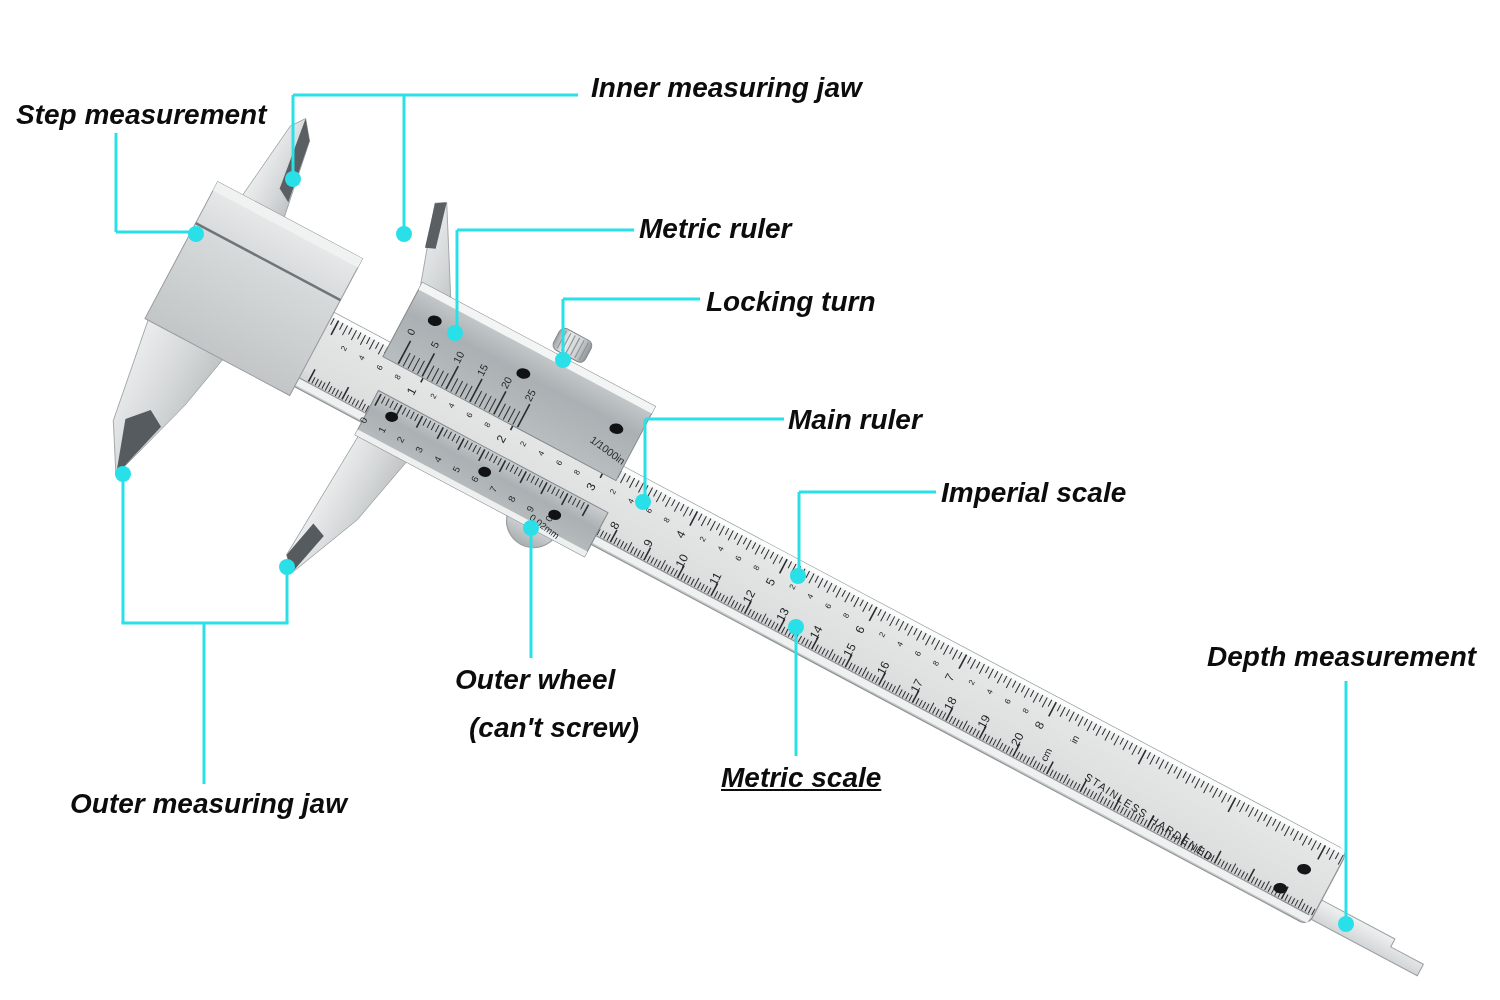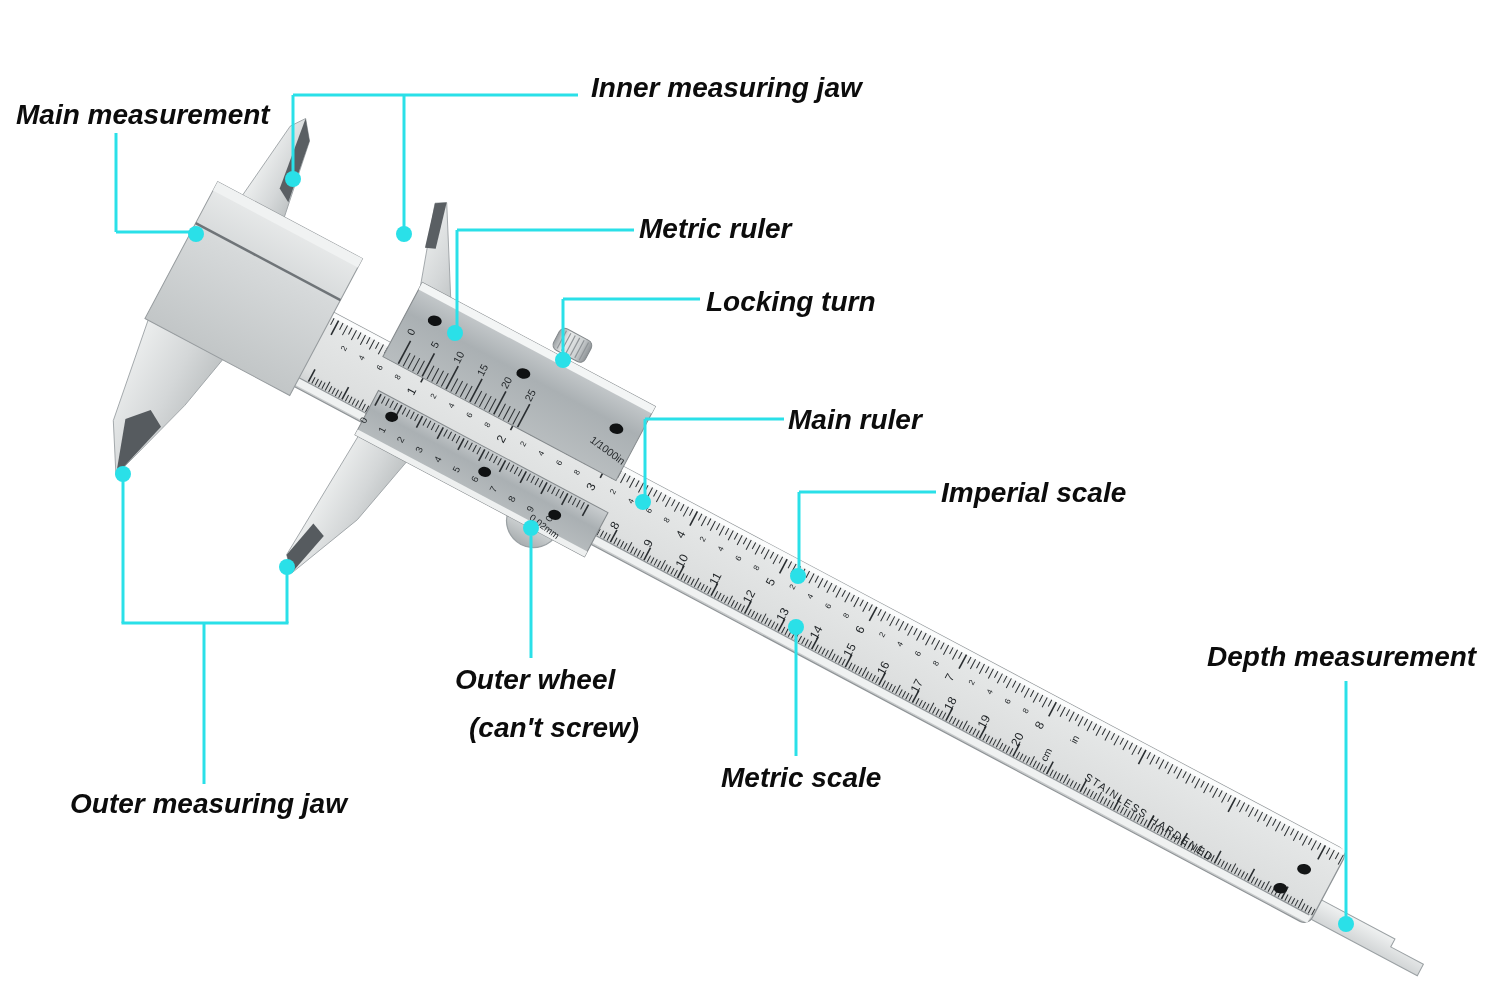--- a/index.html
+++ b/index.html
@@ -10,21 +10,21 @@
            color:#0c0c0c;white-space:nowrap;letter-spacing:0px;}
   #lbl-step{left:16px;top:99px;}
   #lbl-inner{left:591px;top:72px;}
   #lbl-vernier{left:639px;top:213px;}
   #lbl-locking{left:706px;top:286px;}
   #lbl-main{left:788px;top:404px;text-align:center;}
   #lbl-imperial{left:941px;top:477px;}
   #lbl-depth{left:1207px;top:641px;font-style:italic;}
   #lbl-thumb1{left:455px;top:664px;}
   #lbl-thumb2{left:469px;top:712px;}
-  #lbl-metric{left:721px;top:762px;}
+  #lbl-metric{left:721px;top:762px;text-decoration:underline;}
   #lbl-outer{left:70px;top:788px;}
   text{font-family:"Liberation Sans", sans-serif;fill:#1d2124;}
 </style>
 </head>
 <body>
 
 <div id="stage">
 
   <svg id="scene" width="1500" height="1000" viewBox="0 0 1500 1000">
     <defs>
@@ -886,21 +886,21 @@
           <circle cx="123" cy="474" r="8" fill="#2ae0e8"></circle>
           <circle cx="287" cy="567" r="8" fill="#2ae0e8"></circle>
         </g>
         <g>
           <line x1="1346" y1="681" x2="1346" y2="917" stroke="#2ae0e8" stroke-width="3"></line>
           <circle cx="1346" cy="924" r="8" fill="#2ae0e8"></circle>
         </g>
       </g>
   </svg>
 
-  <div class="callout" id="lbl-step">Main measurement</div>
+  <div class="callout" id="lbl-step">Step measurement</div>
   <div class="callout" id="lbl-inner">Inner measuring jaw</div>
   <div class="callout" id="lbl-vernier">Metric ruler</div>
   <div class="callout" id="lbl-locking">Locking turn</div>
   <div class="callout" id="lbl-main">Main ruler</div>
   <div class="callout" id="lbl-imperial">Imperial scale</div>
   <div class="callout" id="lbl-depth">Depth measurement</div>
   <div class="callout" id="lbl-thumb1">Outer wheel</div>
   <div class="callout" id="lbl-thumb2">(can't screw)</div>
   <div class="callout" id="lbl-metric">Metric scale</div>
   <div class="callout" id="lbl-outer">Outer measuring jaw</div>

